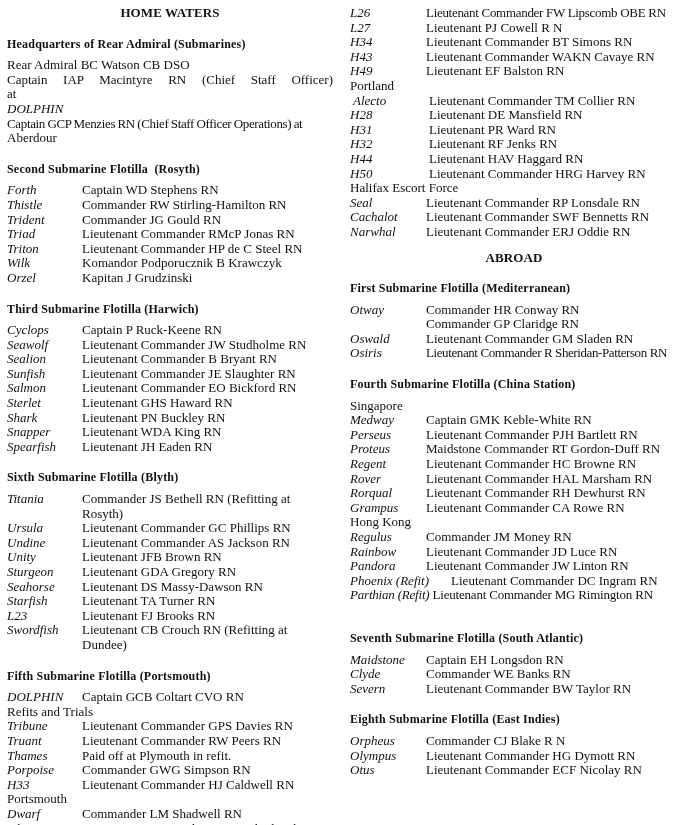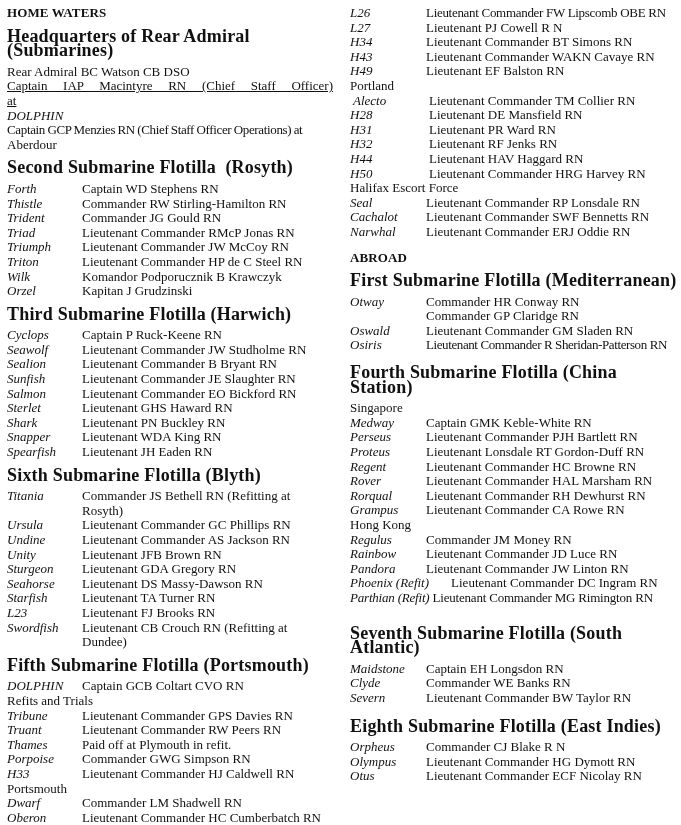--- a/index.html
+++ b/index.html
@@ -9,22 +9,22 @@
     color: #111111;
   }
   .page {
     position: absolute; left: 0; top: 0; width: 681px; height: 825px;
     font-family: "Liberation Serif", "DejaVu Serif", serif;
     font-size: 13px; line-height: 14.6px;
   }
   .col { position: absolute; top: 6px; }
   .col-left { left: 7px; width: 326px; }
   .col-right { left: 350px; width: 328px; }
-  .h-top { font-weight: bold; font-size: 13px; margin: 0 0 8px 0; letter-spacing: 0.1px; }
-  .h-sec { font-weight: bold; font-size: 18px; margin: 8px 0 7px 0; letter-spacing: 0.2px; }
+  .h-top { font-weight: bold; font-size: 13px; margin: 0 0 8px 0; letter-spacing: 0.1px; text-align: center; }
+  .h-sec { font-weight: bold; font-size: 12px; margin: 16px 0 7px 0; letter-spacing: 0.2px; }
   .plain { margin: 0; }
   .just { text-align: justify; text-align-last: left; }
   .block { margin-bottom: 8px; }
   .sub { margin: 0; }
   table.rows { border-collapse: collapse; margin: 0; }
   table.rows td { padding: 0; vertical-align: top; line-height: 14.6px; }
   td.ship { font-style: italic; white-space: nowrap; }
   .col-left td.ship { width: 75px; }
   .col-right td.ship { width: 76px; }
   td.cmd { white-space: nowrap; }
@@ -36,21 +36,21 @@
 <body>
 
 <div class="page">
 
   <div class="col col-left">
     <div class="h-top">HOME WATERS</div>
 
     <div class="h-sec">Headquarters of Rear Admiral (Submarines)</div>
     <div class="block">
       <div class="plain">Rear Admiral BC Watson CB DSO</div>
-      <div class="plain just" style="word-spacing:9px;text-decoration:underline;">Captain IAP Macintyre RN (Chief Staff Officer) at</div>
+      <div class="plain just" style="word-spacing:9px;">Captain IAP Macintyre RN (Chief Staff Officer) at</div>
       <div class="plain" style="font-style:italic;">DOLPHIN</div>
       <div class="plain" style="letter-spacing:-0.35px;word-spacing:-0.5px;">Captain GCP Menzies RN (Chief Staff Officer Operations) at</div>
       <div class="plain">Aberdour</div>
     </div>
 
     <div class="h-sec" style="white-space:pre;">Second Submarine Flotilla  (Rosyth)</div>
     <table class="rows block">
       <tbody>
           <tr>
             <td class="ship">Forth</td>
@@ -62,24 +62,20 @@
           </tr>
       <tr>
             <td class="ship">Trident</td>
             <td class="cmd">Commander JG Gould RN</td>
           </tr>
       <tr>
             <td class="ship">Triad</td>
             <td class="cmd">Lieutenant Commander RMcP Jonas RN</td>
           </tr>
       <tr>
-            <td class="ship">Triumph</td>
-            <td class="cmd">Lieutenant Commander JW McCoy RN</td>
-          </tr>
-      <tr>
             <td class="ship">Triton</td>
             <td class="cmd">Lieutenant Commander HP de C Steel RN</td>
           </tr>
       <tr>
             <td class="ship">Wilk</td>
             <td class="cmd">Komandor Podporucznik B Krawczyk</td>
           </tr>
       <tr>
             <td class="ship">Orzel</td>
             <td class="cmd">Kapitan J Grudzinski</td>
@@ -326,21 +322,21 @@
           <tr>
             <td class="ship">Medway</td>
             <td class="cmd">Captain GMK Keble-White RN</td>
           </tr>
       <tr>
             <td class="ship">Perseus</td>
             <td class="cmd">Lieutenant Commander PJH Bartlett RN</td>
           </tr>
       <tr>
             <td class="ship">Proteus</td>
-            <td class="cmd">Lieutenant Lonsdale RT Gordon-Duff RN</td>
+            <td class="cmd">Maidstone Commander RT Gordon-Duff RN</td>
           </tr>
       <tr>
             <td class="ship">Regent</td>
             <td class="cmd">Lieutenant Commander HC Browne RN</td>
           </tr>
       <tr>
             <td class="ship">Rover</td>
             <td class="cmd">Lieutenant Commander HAL Marsham RN</td>
           </tr>
       <tr>

